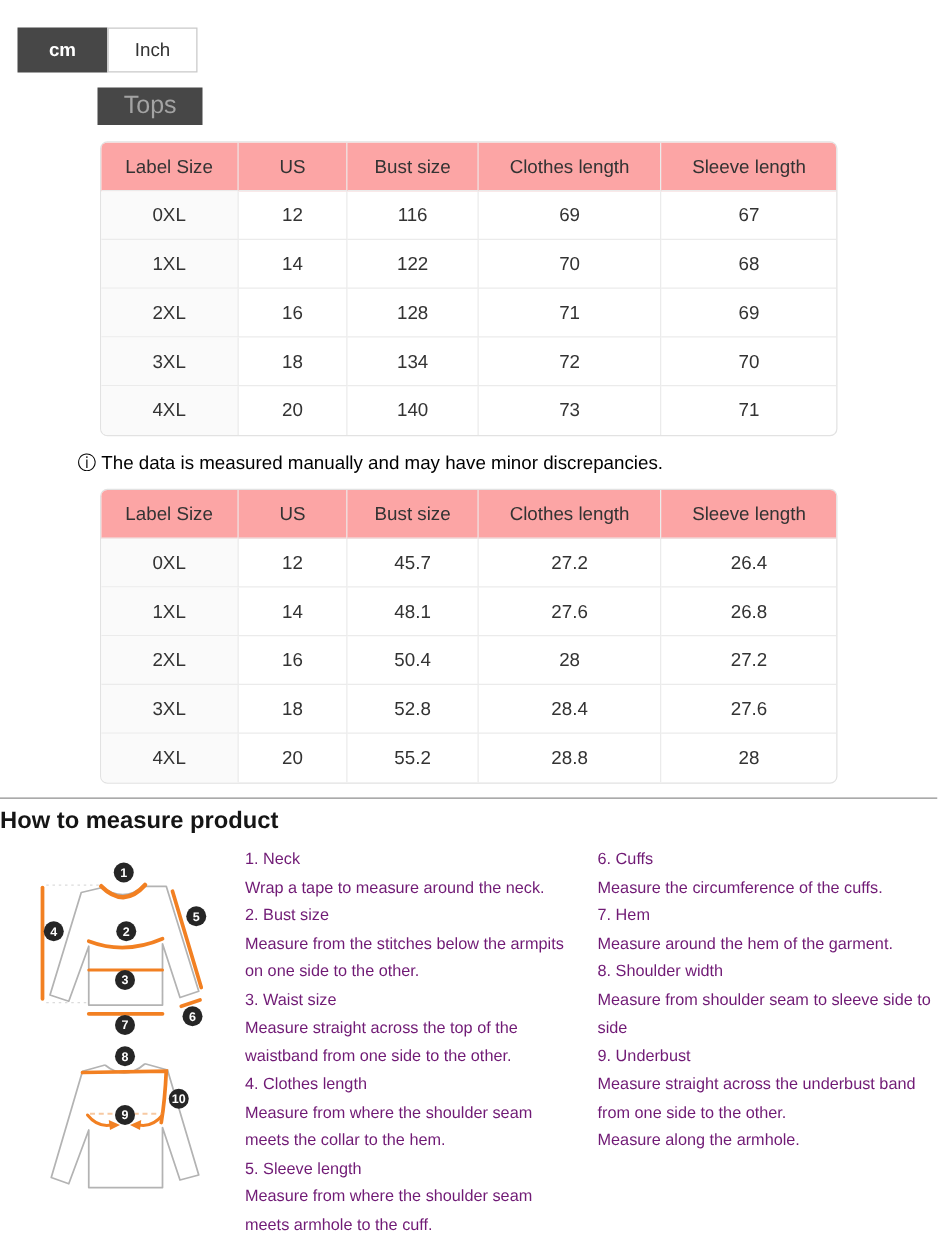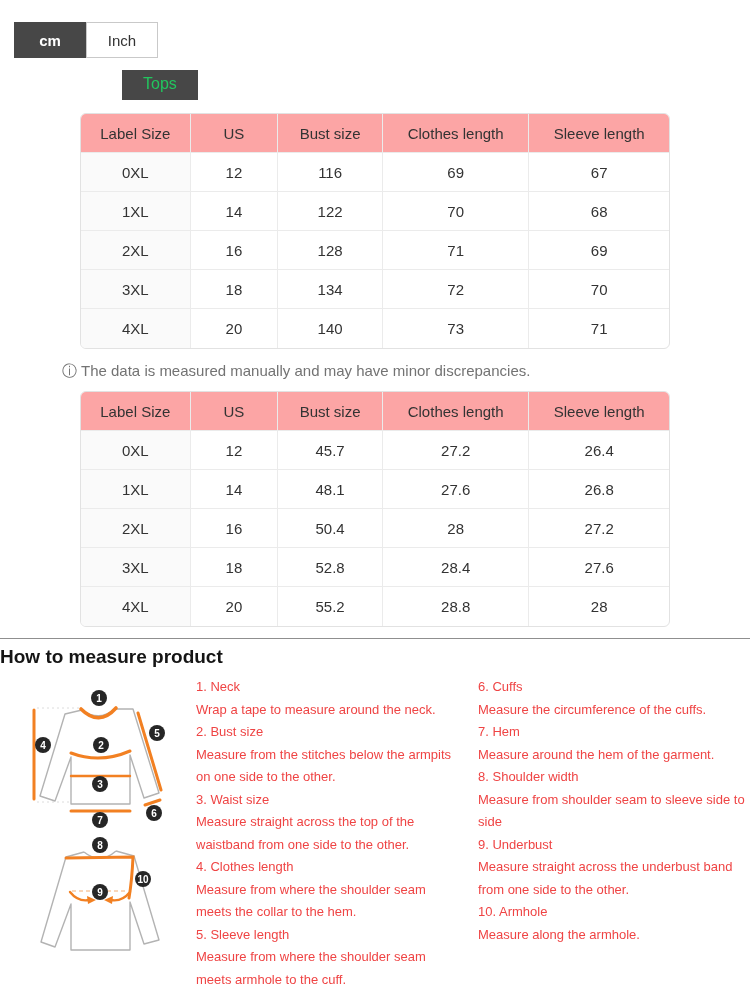--- a/index.html
+++ b/index.html
@@ -13,22 +13,22 @@
   .unit-tabs { display: flex; margin: 22px 0 0 14px; }
   .tab {
     width: 72px; height: 36px; display: flex; align-items: center; justify-content: center;
     font-size: 15px; user-select: none; cursor: pointer;
   }
   .tab.active { background: #474747; color: #fff; font-weight: bold; }
   .tab.inactive { background: #fff; color: #333; border: 1px solid #c9c9c9; }
   
   .category-row { margin: 12px 0 0 78px; height: 30px; }
   .category-badge {
-    display: inline-block; background: #474747; color: #22c55e;
-    font-size: 16px; padding: 3px 21px 5px; line-height: 22px; margin-left: 44px;
+    display: inline-block; background: #474747; color: #a3a3a3;
+    font-size: 20px; padding: 3px 21px 5px; line-height: 22px;
   }
   
   table.size-table {
     border-collapse: separate; border-spacing: 0;
     width: 590px; margin: 13px 0 0 80px;
     border: 1px solid #e2e2e2; border-radius: 6px; overflow: hidden;
     font-size: 15px; color: #333; text-align: center;
   }
   .size-table th, .size-table td {
     border-bottom: 1px solid #ebebeb; border-right: 1px solid #ebebeb;
@@ -37,31 +37,31 @@
   .size-table th:last-child, .size-table td:last-child { border-right: none; }
   .size-table tbody tr:last-child td { border-bottom: none; }
   .size-table th { background: #fca5a5; }
   .size-table td.first { background: #fafafa; }
   .size-table th:nth-child(1) { width: 110px; }
   .size-table th:nth-child(2) { width: 88px; }
   .size-table th:nth-child(3) { width: 105px; }
   .size-table th:nth-child(4) { width: 147px; }
   .size-table th:nth-child(5) { width: 140px; }
   
-  .note { margin: 11px 0 0 62px; color: #737373; font-size: 15px; line-height: 22px; }
+  .note { margin: 11px 0 0 62px; color: #000000; font-size: 15px; line-height: 22px; }
   .note-icon { margin-right: 4px; font-size: 15px; }
   .size-table.second { margin-top: 9px; }
   
   .measure-divider { border: none; border-top: 1px solid #8f8f8f; margin: 11px 0 0 0; }
   .measure-title { text-align: left; font-size: 19px; font-weight: bold; color: #151515; margin: 7px 0 0 0; }
   .measure-body { display: flex; margin-top: 8px; padding-left: 18px; }
   .diagrams { width: 174px; flex-shrink: 0; padding-top: 4px; }
   .diagrams svg { display: block; }
   .diagrams svg + svg { margin-top: 2px; }
-  .instr-col { font-size: 13px; line-height: 22.5px; color: #ef4444; }
+  .instr-col { font-size: 13px; line-height: 22.5px; color: #701a75; }
   .instr-col.left  { width: 272px; margin-left: 4px; }
   .instr-col.right { width: 276px; margin-left: 14px; }
   .outline { fill: none; stroke: #b3b3b3; stroke-width: 1.4; stroke-linejoin: round; }
   .guide { fill: none; stroke: #dcdcdc; stroke-width: 1; stroke-dasharray: 2 3; }
   .o { fill: none; stroke: #f28022; stroke-width: 3; stroke-linecap: round; }
   .o-thin { fill: none; stroke: #f28022; stroke-width: 2.4; stroke-linecap: round; }
   .o-dash { fill: none; stroke: #f7c9a2; stroke-width: 1.6; stroke-dasharray: 4 3; }
   .o-fill { fill: #f28022; }
   .badge { fill: #262626; }
   .badge-num { fill: #fff; font-size: 10px; font-weight: bold; text-anchor: middle; font-family: "Liberation Sans", sans-serif; }
@@ -271,19 +271,18 @@
         </div>
       <div class="instr-col right">
           <div class="instr-label">6. Cuffs</div>
           <div class="instr-desc">Measure the circumference of the cuffs.</div>
           <div class="instr-label">7. Hem</div>
           <div class="instr-desc">Measure around the hem of the garment.</div>
           <div class="instr-label">8. Shoulder width</div>
           <div class="instr-desc">Measure from shoulder seam to sleeve side to side</div>
           <div class="instr-label">9. Underbust</div>
           <div class="instr-desc">Measure straight across the underbust band from one side to the other.</div>
-          <div class="instr-label">10. Armhole</div>
           <div class="instr-desc">Measure along the armhole.</div>
         </div>
 
     </div>
   </div>
 </div>
 
 </body></html>

